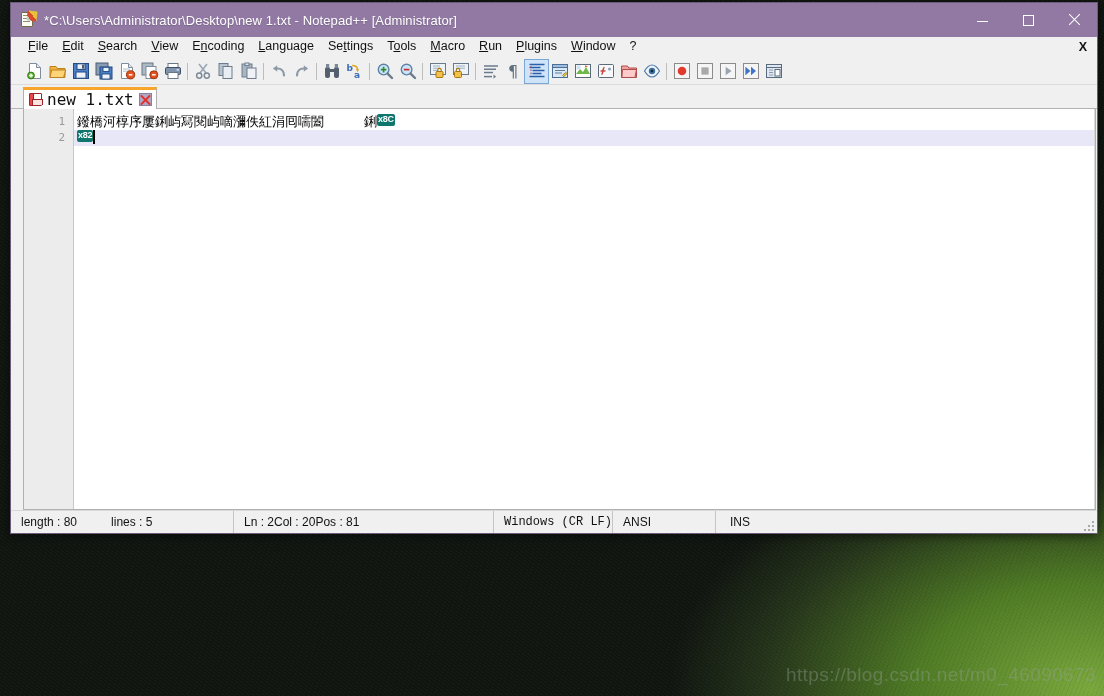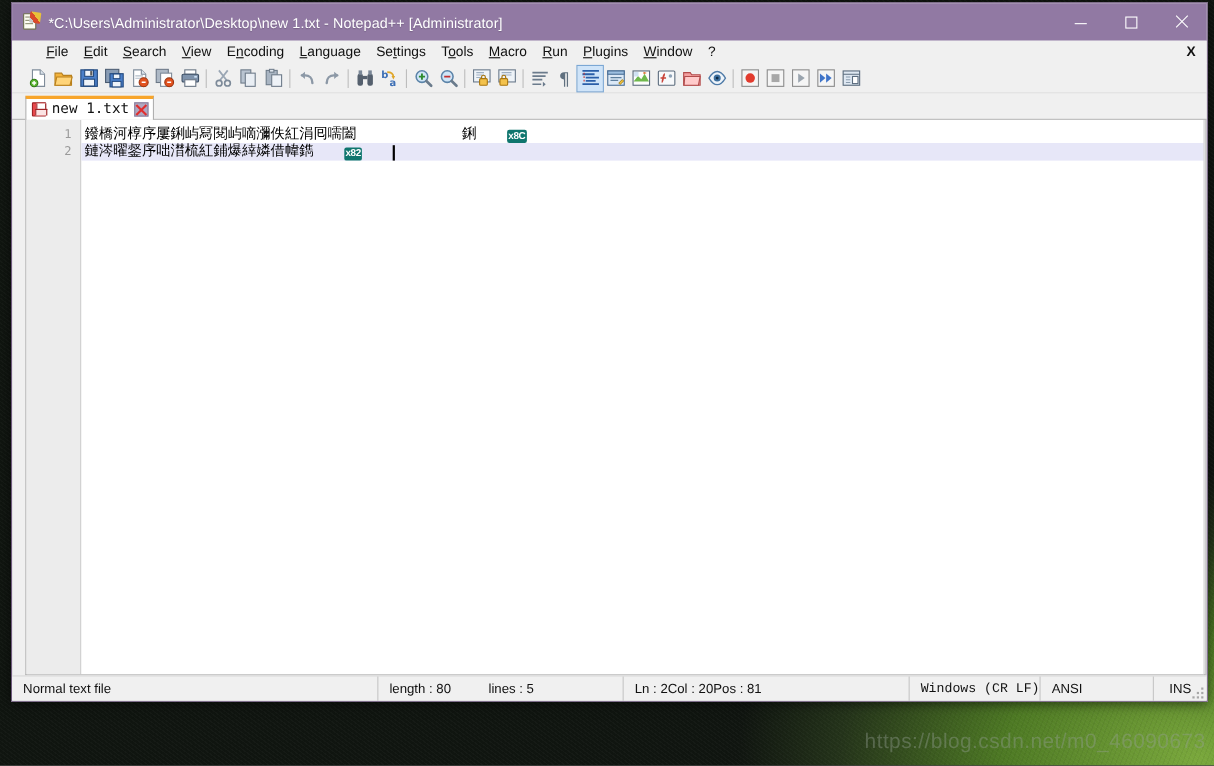--- a/index.html
+++ b/index.html
@@ -26,21 +26,21 @@
     position: absolute; inset: 0;
     background-image:
       repeating-linear-gradient(37deg, rgba(255,255,255,.022) 0 1px, transparent 1px 3px),
       repeating-linear-gradient(112deg, rgba(0,0,0,.05) 0 1px, transparent 1px 4px);
   }
 
   
   #window {
     position: absolute;
     left: 10px; top: 2px;
-    width: 1088px; height: 636px;
+    width: 1088px; height: 532px;
     background: #f0f0f0;
     border: 1px solid #6e5a7d;
     display: flex; flex-direction: column;
     box-shadow: 0 2px 10px rgba(0,0,0,.55);
   }
 
   
   #titlebar {
     height: 34px;
     background: #9179a3;
@@ -102,22 +102,22 @@
     content: ""; position: absolute;
     left: -1px; top: 5px; width: 15px; height: 1px; background: #fff;
   }
   .glyph-close::before { transform: rotate(45deg); }
   .glyph-close::after  { transform: rotate(-45deg); }
 
   
   #menubar {
     height: 21px; flex: 0 0 21px;
     background: #f0f0f0;
-    display: flex; align-items: center;
-    padding-left: 24px;
+    display: flex; 
+    padding-left: 10px;
     position: relative;
     border-bottom: 1px solid #f0f0f0;
   }
   .menu-item {
     font-size: 12.5px; color: #111;
     padding: 2px 7px 2px 7px;
     white-space: nowrap;
     line-height: 15px;
   }
   .menu-item u { text-decoration: underline; }
@@ -186,21 +186,21 @@
     left: 3px; top: 0px; width: 7px; height: 5px;
     background: #fff; border: 1px solid #9d2326; border-top: none;
   }
   .tab-save-ico::after {
     content: ""; position: absolute;
     left: 2px; bottom: 0px; width: 9px; height: 5px;
     background: #fbe3e3; border: 1px solid #9d2326; border-bottom: none;
   }
   #tab-label {
     font-family: "DejaVu Sans Mono", monospace;
-    font-size: 13px; color: #111; white-space: nowrap;
+    font-size: 16px; color: #111; white-space: nowrap;
   }
   .tab-close-ico {
     width: 13px; height: 13px;
     background: #b0a7c0;
     border: 1px solid #8a7f9c;
     position: relative;
     flex: 0 0 13px;
   }
   .tab-close-ico::before, .tab-close-ico::after {
     content: ""; position: absolute;
@@ -237,21 +237,21 @@
     padding-top: 5px;
     position: relative;
     background: #fff;
   }
   .code-line {
     height: 16px; line-height: 16px;
     padding-left: 3px;
     font-family: "DejaVu Sans", "Liberation Sans", sans-serif;
     font-size: 13px; color: #000;
     white-space: pre;
-    display: flex; align-items: flex-end; gap: 28px;
+    display: flex; align-items: flex-start;
   }
   .code-line.current { background: #e7e7f8; }
   .ctrl-char {
     display: inline-block;
     background: #0f766e; color: #fff;
     font-family: Liberation Sans, sans-serif;
     font-size: 9px; font-weight: bold;
     line-height: 11px;
     padding: 0 1px;
     height: 12px;
@@ -649,31 +649,29 @@
     </div>
 
     <div id="code">
       <div class="code-line">
         <span>鏺橋河椁序屢鋓屿冩閱屿嘀瀰佚紅涓囘嚅闔</span>
         <span class="gap-spaces"></span>
         <span>鋓</span>
         <span class="ctrl-char">x8C</span>
       </div>
       <div class="code-line current">
-        <span>鏈涔曜錖序咄澘梳紅鋪爆緈嫾借幃鐫</span>
         <span class="ctrl-char">x82</span>
         <span class="caret"></span>
       </div>
     </div>
 
     <div id="scroll-shadow"></div>
   </div>
 
   <div id="statusbar">
-    <div class="sb-cell" id="sb-doctype">Normal text file</div>
     <div class="sb-cell" id="sb-metrics">
       <span>length : 80</span>
       <span>lines : 5</span>
     </div>
     <div class="sb-cell" id="sb-caret">
       <span>Ln : 2</span>
       <span>Col : 20</span>
       <span>Pos : 81</span>
     </div>
     <div class="sb-cell" id="sb-eol">Windows (CR LF)</div>

